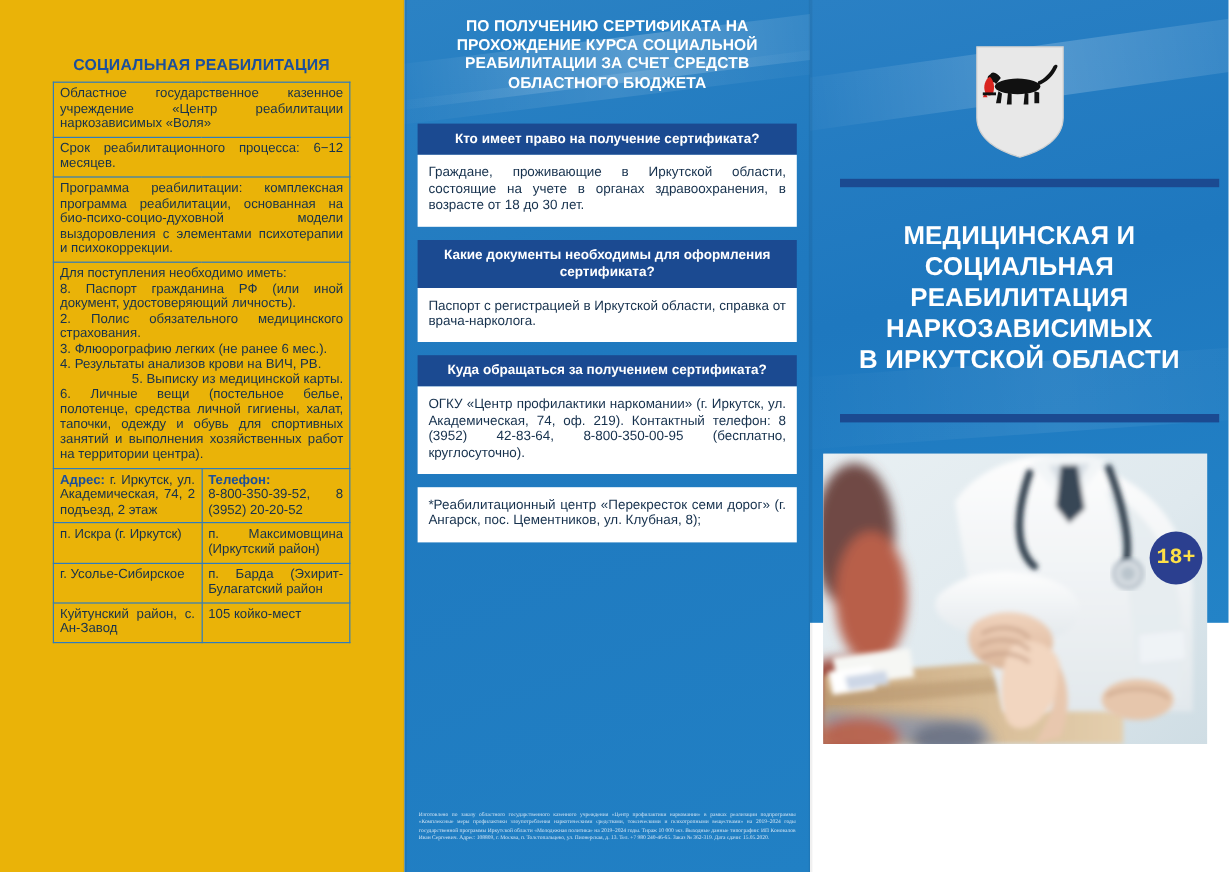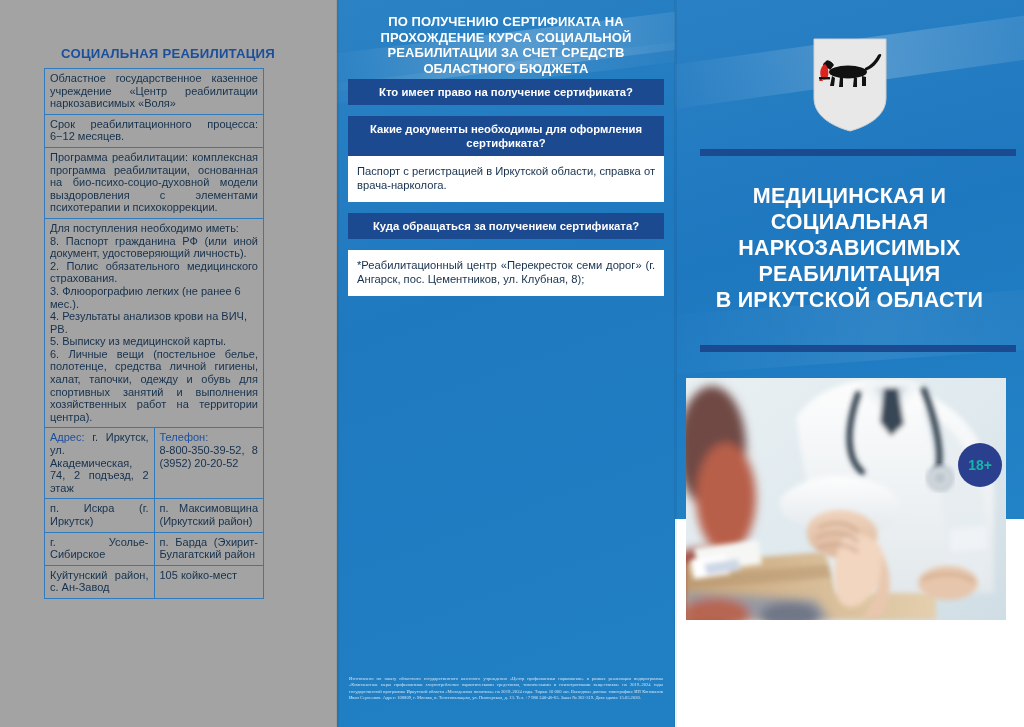--- a/index.html
+++ b/index.html
@@ -8,43 +8,43 @@
     background:#ffffff;
     font-family:"Liberation Sans", sans-serif;
     overflow:hidden;
     position:relative;
   }
   .page{position:relative;width:1024px;height:727px;overflow:hidden;background:#fff;}
 
   
   .left-panel{
     position:absolute;left:0;top:0;width:337px;height:727px;
-    background:#a3a3a3;
+    background:#eab308;
     box-sizing:border-box;
     padding:16px;
   }
   .left-inner{position:absolute;left:44px;top:46px;width:248px;}
   .left-title{
     text-align:center;color:#1b4f9c;font-weight:bold;font-size:13.2px;
     letter-spacing:.2px;margin-bottom:7px;
   }
   table.ltab{
-    width:220px;border-collapse:collapse;table-layout:fixed;border-radius:11px;
+    width:248px;border-collapse:collapse;table-layout:fixed;border-radius:11px;
   }
   table.ltab td{
     border:1.4px solid #2e7cbf;
     padding:3px 5px 4px 5px;
     font-size:11px;line-height:12.6px;color:#16314d;
     vertical-align:top;
     text-align:justify;
     text-justify:inter-word;
     word-spacing:0px;
   }
   td.center{text-align:center;}
-  .b{font-weight:normal;color:#1b4f9c;}
+  .b{font-weight:bold;color:#1b4f9c;}
   .hdr-row td{
     text-align:center;font-weight:bold;color:#1b4f9c;font-size:11.4px;
   }
 
   
   .mid-panel{
     position:absolute;left:337px;top:0;width:338px;height:727px;
     background:linear-gradient(160deg,#2b82c4 0%,#1f79bf 40%,#2180c4 100%);
     overflow:hidden;
   }
@@ -58,21 +58,21 @@
     position:absolute;left:-40px;top:62px;width:430px;height:20px;
     background:linear-gradient(90deg,rgba(255,255,255,0.00),rgba(255,255,255,0.10),rgba(255,255,255,0.00));
     transform:rotate(-7deg);pointer-events:none;
   }
   .mid-head{
     position:relative;z-index:3;
     margin:14px 14px 0 14px;
     color:#ffffff;font-weight:bold;text-align:center;
     font-size:13px;line-height:15.6px;letter-spacing:.1px;
   }
-  .qa-wrap{position:relative;z-index:3;margin:3px 11px 0 11px;}
+  .qa-wrap{position:relative;z-index:3;margin:27px 11px 0 11px;}
   .qa-block{margin-bottom:11px;}
   .qa-q{
     background:#1b4a91;color:#fff;font-weight:bold;text-align:center;
     font-size:11.3px;line-height:14px;padding:6px 8px;
   }
   .qa-a{
     background:#ffffff;color:#16314d;
     font-size:11.2px;line-height:13.4px;padding:9px 9px 10px 9px;
     text-align:justify;text-justify:inter-word;
   }
@@ -116,23 +116,23 @@
     color:#ffffff;font-weight:bold;text-align:center;
     font-size:21.5px;line-height:26px;letter-spacing:.2px;
   }
   .photo{
     position:absolute;z-index:4;left:686px;top:378px;width:320px;height:242px;
     overflow:hidden;background:#dfe9ee;
   }
   .badge18{
     position:absolute;z-index:5;right:22px;bottom:32px;
     width:44px;height:44px;border-radius:50%;
-    background:#2b3f8f;color:#14b8a6;
-    font-size:14px;font-weight:bold;
-    display:flex;align-items:center;justify-content:center;
+    background:#2b3f8f;color:#fde047;
+    font-size:18px;font-weight:bold;
+    display:flex;align-items:center;justify-content:center;font-family:Liberation Mono, monospace;
   }
   
   .seam{position:absolute;top:0;width:3px;height:727px;background:rgba(0,0,0,0.06);z-index:20;}
 </style>
 </head>
 <body>
 
 <div class="page">
 
   <div class="left-panel">
@@ -152,21 +152,21 @@
           <td colspan="2">Программа реабилитации: комплексная программа реабилитации, основанная на био-психо-социо-духовной модели выздоровления с элементами психотерапии и психокоррекции.</td>
         </tr>
         <tr>
           <td colspan="2">
             <div style="text-align:left;">Для поступления необходимо иметь:</div>
             <div class="spacer"></div>
             <div>8. Паспорт гражданина РФ (или иной документ, удостоверяющий личность).</div>
             <div>2. Полис обязательного медицинского страхования.</div>
             <div style="text-align:left;">3. Флюорографию легких (не ранее 6 мес.).</div>
             <div style="text-align:left;">4. Результаты анализов крови на ВИЧ, РВ.</div>
-            <div style="text-align:left;">5. Выписку из медицинской карты.</div>
+            <div style="text-align:right;">5. Выписку из медицинской карты.</div>
             <div>6. Личные вещи (постельное белье, полотенце, средства личной гигиены, халат, тапочки, одежду и обувь для спортивных занятий и выполнения хозяйственных работ на территории центра).</div>
           </td>
         </tr>
         <tr>
           <td class="center" style="width:50%">
             <span class="b">Адрес:</span>
             <span>г. Иркутск, ул. Академическая, 74, 2 подъезд, 2 этаж</span>
           </td>
           <td class="center" style="width:50%">
             <div class="b">Телефон:</div>
@@ -199,31 +199,37 @@
       <div>ПО ПОЛУЧЕНИЮ СЕРТИФИКАТА НА</div>
       <div>ПРОХОЖДЕНИЕ КУРСА СОЦИАЛЬНОЙ</div>
       <div>РЕАБИЛИТАЦИИ ЗА СЧЕТ СРЕДСТВ</div>
       <div>ОБЛАСТНОГО БЮДЖЕТА</div>
     </div>
 
     <div class="qa-wrap">
 
       <div class="qa-block">
         <div class="qa-q">Кто имеет право на получение сертификата?</div>
+        <div class="qa-a">
+          <p>Граждане, проживающие в Иркутской области, состоящие на учете в органах здравоохранения, в возрасте от 18 до 30 лет.</p>
+        </div>
       </div>
 
       <div class="qa-block">
         <div class="qa-q">Какие документы необходимы для оформления сертификата?</div>
         <div class="qa-a">
           <p>Паспорт с регистрацией в  Иркутской области, справка от врача-нарколога.</p>
         </div>
       </div>
 
       <div class="qa-block">
         <div class="qa-q">Куда обращаться за получением сертификата?</div>
+        <div class="qa-a">
+          <p>ОГКУ «Центр профилактики наркомании» (г. Иркутск, ул. Академическая, 74, оф. 219). Контактный телефон: 8 (3952) 42-83-64, 8-800-350-00-95 (бесплатно, круглосуточно).</p>
+        </div>
       </div>
 
       <div class="qa-block">
         <div class="qa-a">
           <p>*Реабилитационный центр «Перекресток семи дорог» (г. Ангарск, пос. Цементников, ул. Клубная, 8);</p>
         </div>
       </div>
 
     </div>
 
@@ -252,22 +258,22 @@
       </g>
       <g fill="#111111">
         <rect x="9" y="41" width="11" height="2.4"></rect>
       </g>
     </svg>
 
     <div class="divider div-top"></div>
 
     <div class="r-title">
       <div>МЕДИЦИНСКАЯ И СОЦИАЛЬНАЯ</div>
+      <div>РЕАБИЛИТАЦИЯ</div>
       <div>НАРКОЗАВИСИМЫХ</div>
-      <div>РЕАБИЛИТАЦИЯ</div>
       <div>В ИРКУТСКОЙ ОБЛАСТИ</div>
     </div>
 
     <div class="divider div-bottom"></div>
 
     <div class="badge18">18+</div>
   </div>
 
   <div class="photo">
     <svg viewBox="0 0 320 242" width="320" height="242" preserveAspectRatio="none">

